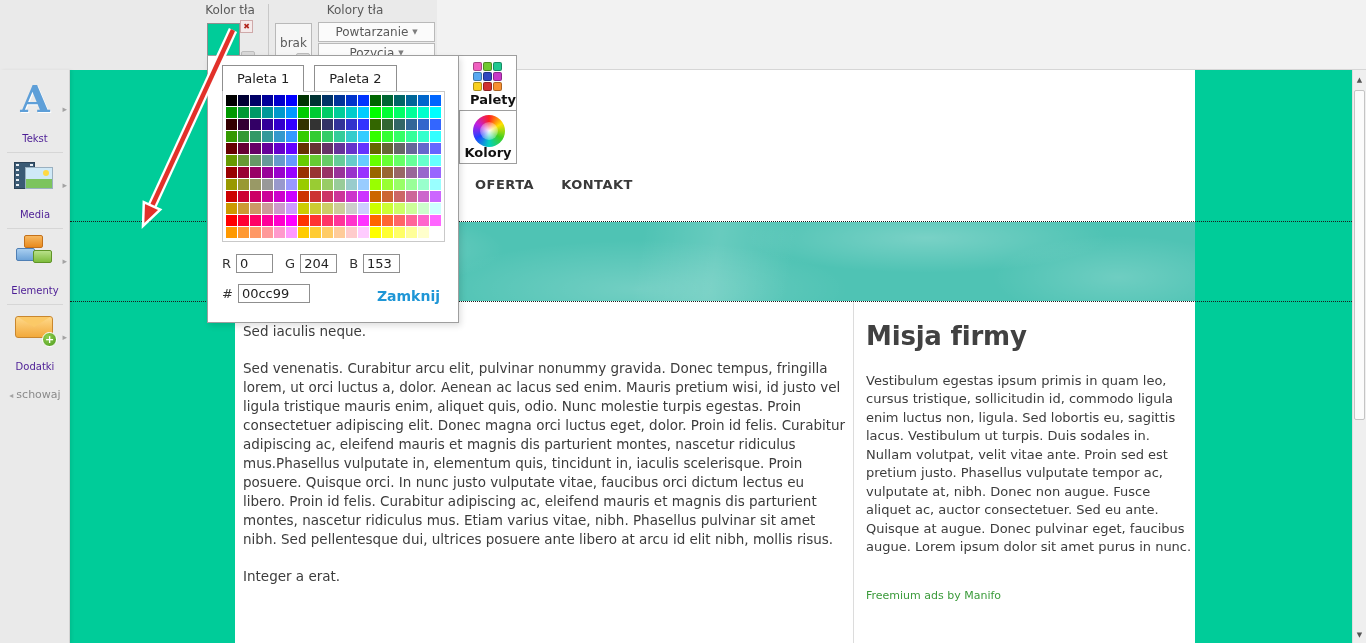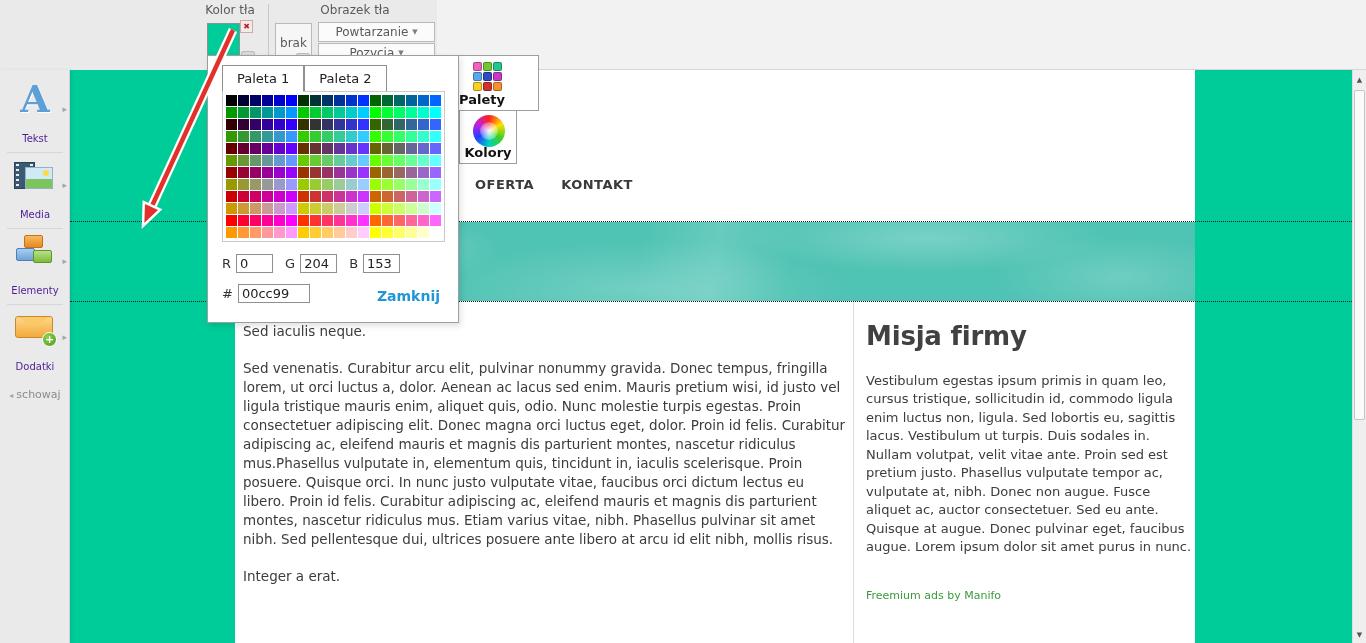--- a/index.html
+++ b/index.html
@@ -77,32 +77,32 @@
   #ad-block { position:absolute; left:631px; top:505px; width:330px; }
   .ad-title { font-size:13px; font-weight:bold; color:#2526c4; text-decoration:underline; cursor:pointer; }
   .ad-body { font-size:13.5px; line-height:16px; color:#1c1c1c; margin-top:1px; }
   .ad-byline { font-size:11px; color:#3b9b3b; margin-top:14px; cursor:pointer; }
 
   
   #picker { position:absolute; left:207px; top:55px; width:252px; height:268px; background:#fff; border:1px solid #9e9e9e; box-shadow:2px 3px 6px rgba(0,0,0,.12); z-index:20; }
   .pk-tabs { position:absolute; left:14px; top:9px; display:flex; }
   .pk-tab { height:27px; padding:0 14px; border:1px solid #8f8f8f; background:#fff; font-size:13px; color:#222; line-height:25px; cursor:pointer; }
   .pk-tab.active { border-bottom:1px solid #fff; position:relative; z-index:2; }
-  .pk-tab + .pk-tab { }
+  .pk-tab + .pk-tab { margin-left:10px; }
   #palette-wrap { position:absolute; left:14px; top:35px; padding:3px; border:1px solid #c9c9c9; background:#fff; }
   #palette-grid { display:grid; grid-template-columns:repeat(18,11px); grid-auto-rows:11px; gap:1px; }
   .pal-cell { width:11px; height:11px; cursor:pointer; }
   .pk-row { position:absolute; left:14px; display:flex; align-items:center; font-size:13px; color:#333; }
   #rgb-row { top:198px; } #hex-row { top:228px; }
   .pk-input { border:1px solid #8f8f8f; height:19px; font-size:13px; font-family:inherit; color:#222; padding-left:3px; margin:0 12px 0 5px; }
   .w36 { width:37px; } .w72 { width:72px; }
   #close-link { position:absolute; right:18px; top:232px; font-size:14px; font-weight:bold; color:#1f96d6; cursor:pointer; }
 
   
-  #palety-btn { position:absolute; left:459px; top:55px; width:80px; height:56px; background:#fff; border:1px solid #9e9e9e; border-left:none; z-index:19; cursor:pointer; text-align:left; }
+  #palety-btn { position:absolute; left:459px; top:55px; width:58px; height:56px; background:#fff; border:1px solid #9e9e9e; border-left:none; z-index:19; cursor:pointer; text-align:right; }
   #kolory-btn { position:absolute; left:459px; top:111px; width:58px; height:53px; background:#fff; border:1px solid #9e9e9e; border-top:none; z-index:19; cursor:pointer; text-align:center; }
   .side-btn-lbl { position:absolute; bottom:3px; width:100%; font-size:13px; font-weight:bold; color:#111; }
   #palety-ico { position:absolute; left:14px; top:6px; display:grid; grid-template-columns:repeat(3,9px); grid-auto-rows:9px; gap:1px; }
   #palety-ico span { border-radius:2px; border:1px solid rgba(0,0,0,.3); }
   #kolory-ico { position:absolute; left:13px; top:4px; width:32px; height:32px; border-radius:50%;
     background:conic-gradient(#ff2020,#ffe000,#40d020,#00d0c0,#2040ff,#c020e0,#ff2020); }
   #kolory-ico:after { content:""; position:absolute; left:7px; top:7px; width:18px; height:18px; border-radius:50%; background:radial-gradient(rgba(255,255,255,.95),rgba(255,255,255,0)); }
 
   
   #scrollbar { position:absolute; left:1352px; top:70px; width:14px; height:573px; background:#efefef; border-left:1px solid #dedede; z-index:4; }
@@ -145,21 +145,21 @@
   <div class="dash-line" id="dash-bottom"></div>
 </div>
 
 <div id="topbar">
   <div id="controls-zone">
     <div class="tb-label" id="color-section-label">Kolor tła</div>
     <div id="bg-swatch" style="background-color: rgb(0, 204, 153);"></div>
     <div id="swatch-remove">✖</div>
     <div class="dd-corner" id="swatch-dd">▼</div>
     <div id="tb-divider"></div>
-    <div class="tb-label" id="image-section-label">Obrazek tła</div>
+    <div class="tb-label" id="image-section-label">Kolory tła</div>
     <div id="brak-box">brak</div>
     <div class="dd-corner" id="brak-dd">▼</div>
     <div class="dd-btn" id="repeat-btn"><span>Powtarzanie</span> <span class="dd-arrow">▼</span></div>
     <div class="dd-btn" id="position-btn"><span>Pozycja</span> <span class="dd-arrow">▼</span></div>
   </div>
 </div>
 
 <div id="actions-panel">
   <div id="help-row">
     <span id="help-icon">?</span>

